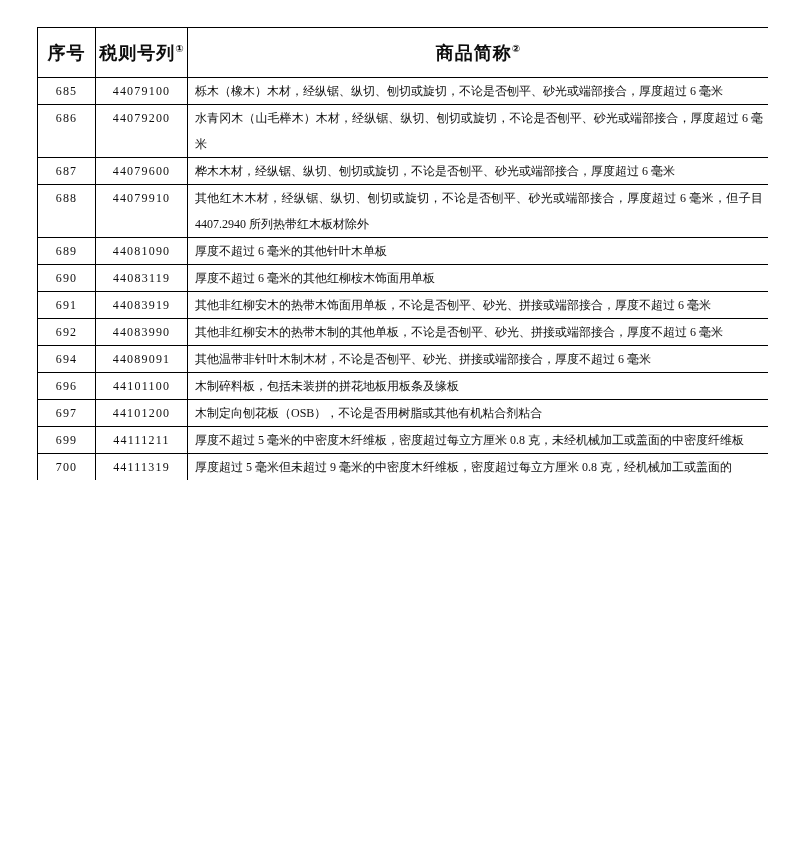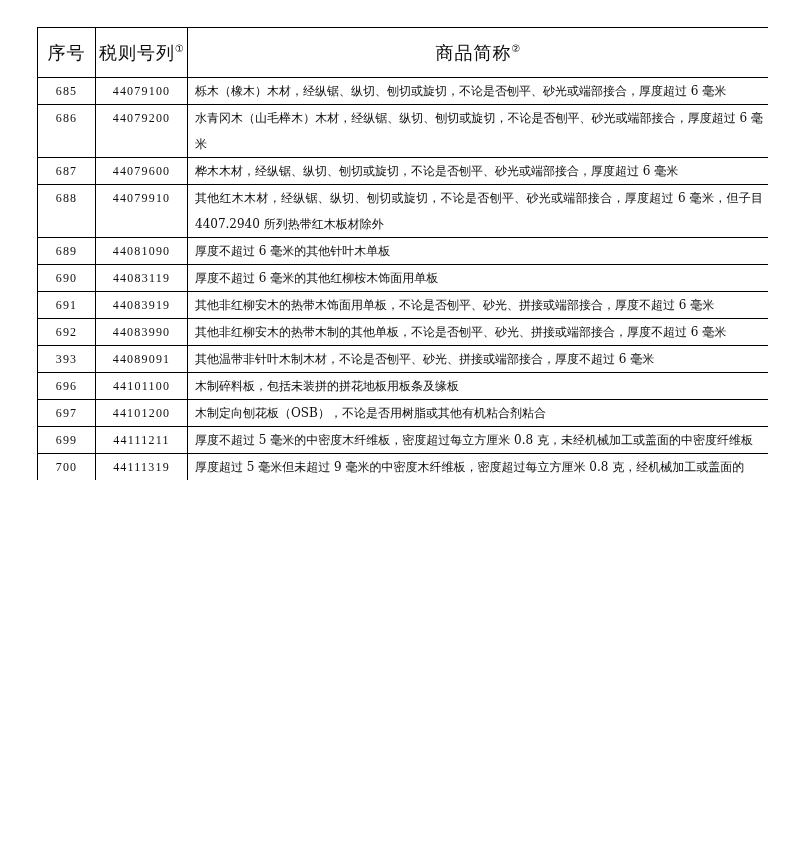--- a/index.html
+++ b/index.html
@@ -35,21 +35,21 @@
   }
   table.tariff tbody tr:last-child {
     border-bottom: none;
     margin-top: 26px;
   }
   col.c-seq  { width: 58px; }
   col.c-code { width: 92px; }
   th {
     height: 49px;
     font-family: "DejaVu Sans", "Liberation Sans", sans-serif;
-    font-weight: normal;
+    font-weight: bold;
     font-size: 18px;
     vertical-align: middle;
     padding: 0;
     letter-spacing: 1px;
   }
   th sup {
     font-size: 10px;
     letter-spacing: 0;
     vertical-align: super;
     line-height: 0;
@@ -64,20 +64,21 @@
     padding: 0;
   }
   td.seq, td.code {
     text-align: center;
     font-family: "Liberation Serif", "DejaVu Serif", serif;
     letter-spacing: 1.2px;
   }
   td.desc {
     text-align: justify;
     padding: 0 5px 0 7px;
+    font-family: Liberation Serif, serif;
   }
 </style>
 </head>
 <body>
 
 <div class="page">
   <table class="tariff">
     <colgroup>
       <col class="c-seq">
       <col class="c-code">
@@ -134,21 +135,21 @@
   </tr>
 
   <tr>
     <td class="seq">692</td>
     <td class="code">44083990</td>
     <td class="desc">其他非红柳安木的热带木制的其他单板，不论是否刨平、砂光、拼接或端部接合，厚度不超过 6 毫米</td>
   </tr>
 
 
   <tr>
-    <td class="seq">393</td>
+    <td class="seq">694</td>
     <td class="code">44089091</td>
     <td class="desc">其他温带非针叶木制木材，不论是否刨平、砂光、拼接或端部接合，厚度不超过 6 毫米</td>
   </tr>
 
 
   <tr>
     <td class="seq">696</td>
     <td class="code">44101100</td>
     <td class="desc">木制碎料板，包括未装拼的拼花地板用板条及缘板</td>
   </tr>

